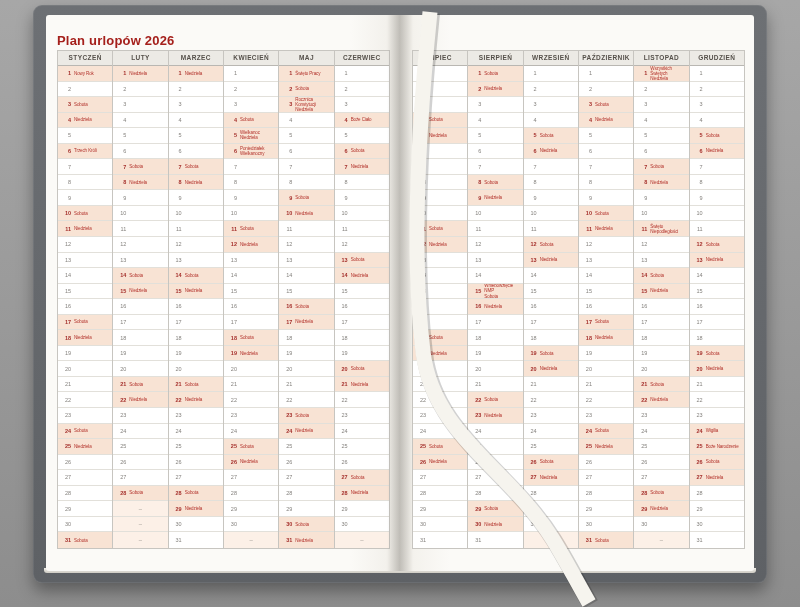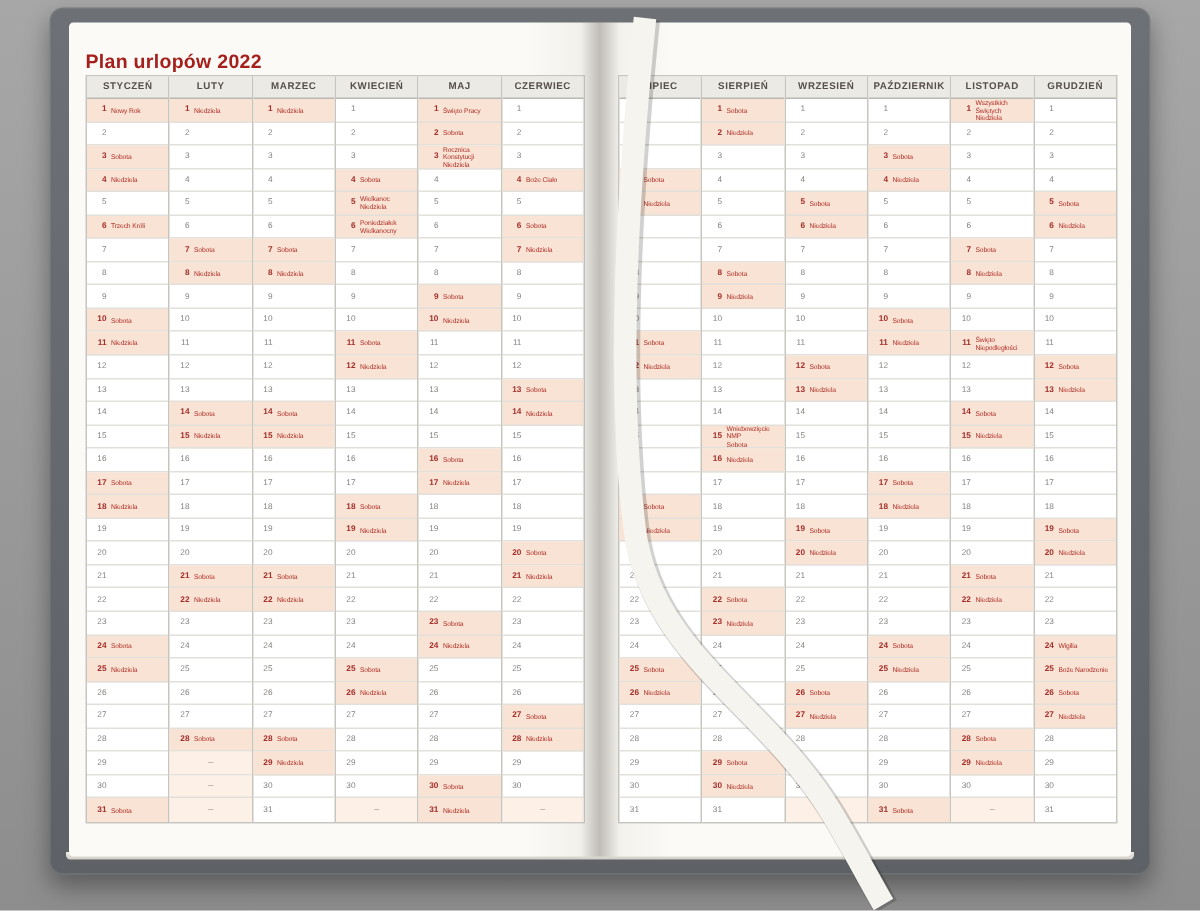--- a/index.html
+++ b/index.html
@@ -44,21 +44,21 @@
 </style>
 </head>
 <body>
 
 <div class="screen">
   <div class="book"></div>
   <div class="page-stack"></div>
 
   <div class="pages">
     <div class="page left">
-      <div class="title" style="color:#a5201c;">Plan urlopów 2022</div>
+      <div class="title" style="color:#a5201c;">Plan urlopów 2026</div>
       <div class="cal" id="cal-left">
           <div class="month-col">
             <div class="month-header">STYCZEŃ</div>
             <div class="day-cell hl">
               <span class="dnum">1</span>
               <span class="dlabel">Nowy Rok</span>
             </div>
             <div class="day-cell">
               <span class="dnum">2</span>
             </div>

